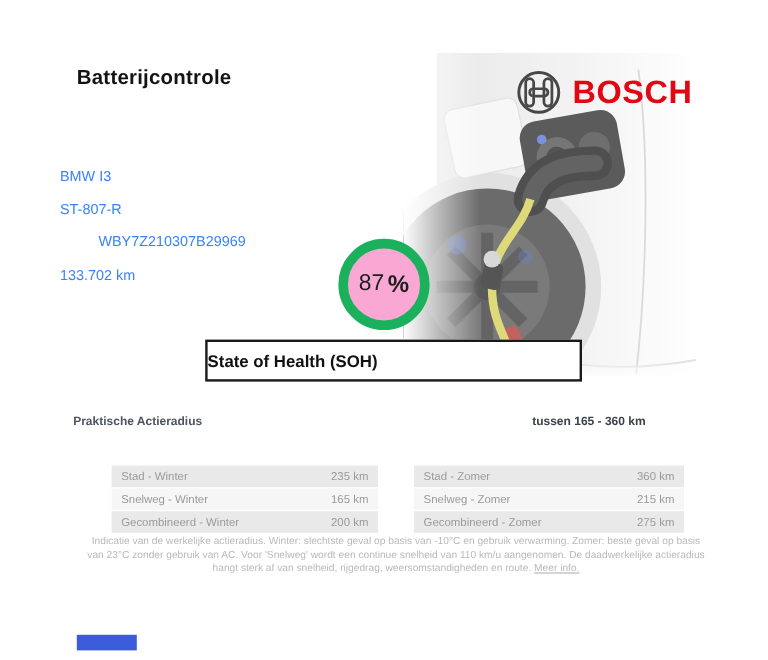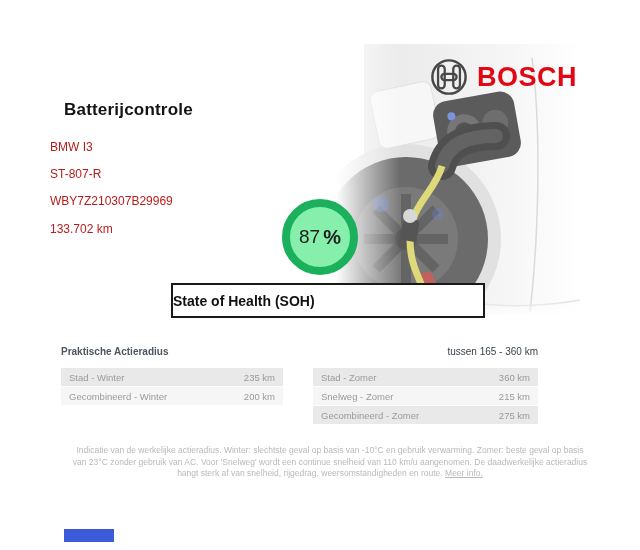--- a/index.html
+++ b/index.html
@@ -6,50 +6,50 @@
   body {
     width:640px; height:550px; background:#ffffff; overflow:hidden;
     font-family:"Liberation Sans", sans-serif; position:relative;
   }
   .abs { position:absolute; }
 
   
   #car-photo { left:336px; top:44px; width:244px; height:272px; opacity:.8; }
 
   
-  .page-title { left:64px; top:55px; font-size:17px; font-weight:700; color:#141414; letter-spacing:.2px;margin-top:45px; }
+  .page-title { left:64px; top:55px; font-size:17px; font-weight:700; color:#141414; letter-spacing:.2px; }
   .brand { left:430px; top:58px; display:flex; align-items:flex-end; gap:9px; }
   .bosch-word { color:#e30613; font-size:27px; font-weight:800; letter-spacing:.5px; line-height:38px; }
 
   
-  .vline { left:50px; font-size:12px; color:#b91c1c; }
-  .v1 { top:140px; } .v2 { top:167px; } .v3 { top:194px; } .v4 { top:222px; }
+  .vline { left:50px; font-size:12px; color:#3b82f6; }
+  .v1 { top:140px; } .v2 { top:167px; } .v3 { top:194px;margin-left:32px; } .v4 { top:222px; }
 
   
   .gauge {
-    left:282px; top:199px; width:60px; height:60px; background:#86efac;
+    left:282px; top:199px; width:60px; height:60px; background:#f9a8d4;
     border:8px solid #1bb05c; border-radius:50%;
     display:flex; align-items:center; justify-content:center; gap:3px;
   }
   .gauge-val { font-size:19px; color:#1d1d1d; }
   .gauge-unit { font-size:20px; font-weight:800; color:#1d1d1d; }
 
   
   .soh-box {
     left:171px; top:283px; width:310px; height:31px; background:#fff;
     border:2px solid #191919; display:flex; align-items:center; 
     font-size:14px; font-weight:700; color:#111;
   }
 
   
   .range-head { left:61px; top:346px; width:477px; display:flex; justify-content:space-between; }
   .range-title { font-size:10px; font-weight:700; color:#4d5660; }
-  .range-summary { font-size:10px; font-weight:400; color:#39424b; }
+  .range-summary { font-size:10px; font-weight:700; color:#39424b; }
 
-  .rtable { top:368px; }
+  .rtable { top:388px;margin-left:32px; }
   .rtable.winter { left:61px; width:222px; }
   .rtable.summer { left:313px; width:225px; }
   .rrow {
     height:18px; margin-bottom:1px; display:flex; justify-content:space-between;
     align-items:center; padding:0 8px; box-sizing:border-box;
     font-size:9.5px; color:#9a9a9a;
   }
   .rrow:nth-child(odd) { background:#e9e9e9; }
   .rrow:nth-child(even) { background:#f6f6f6; }
 
@@ -145,20 +145,24 @@
   <span class="range-title">Praktische Actieradius</span>
   <span class="range-summary">tussen 165 - 360 km</span>
 </div>
 
 <div class="abs rtable winter">
   <div class="rrow">
     <span>Stad - Winter</span>
     <span>235 km</span>
   </div>
   <div class="rrow">
+    <span>Snelweg - Winter</span>
+    <span>165 km</span>
+  </div>
+  <div class="rrow">
     <span>Gecombineerd - Winter</span>
     <span>200 km</span>
   </div>
 </div>
 
 <div class="abs rtable summer">
   <div class="rrow">
     <span>Stad - Zomer</span>
     <span>360 km</span>
   </div>

